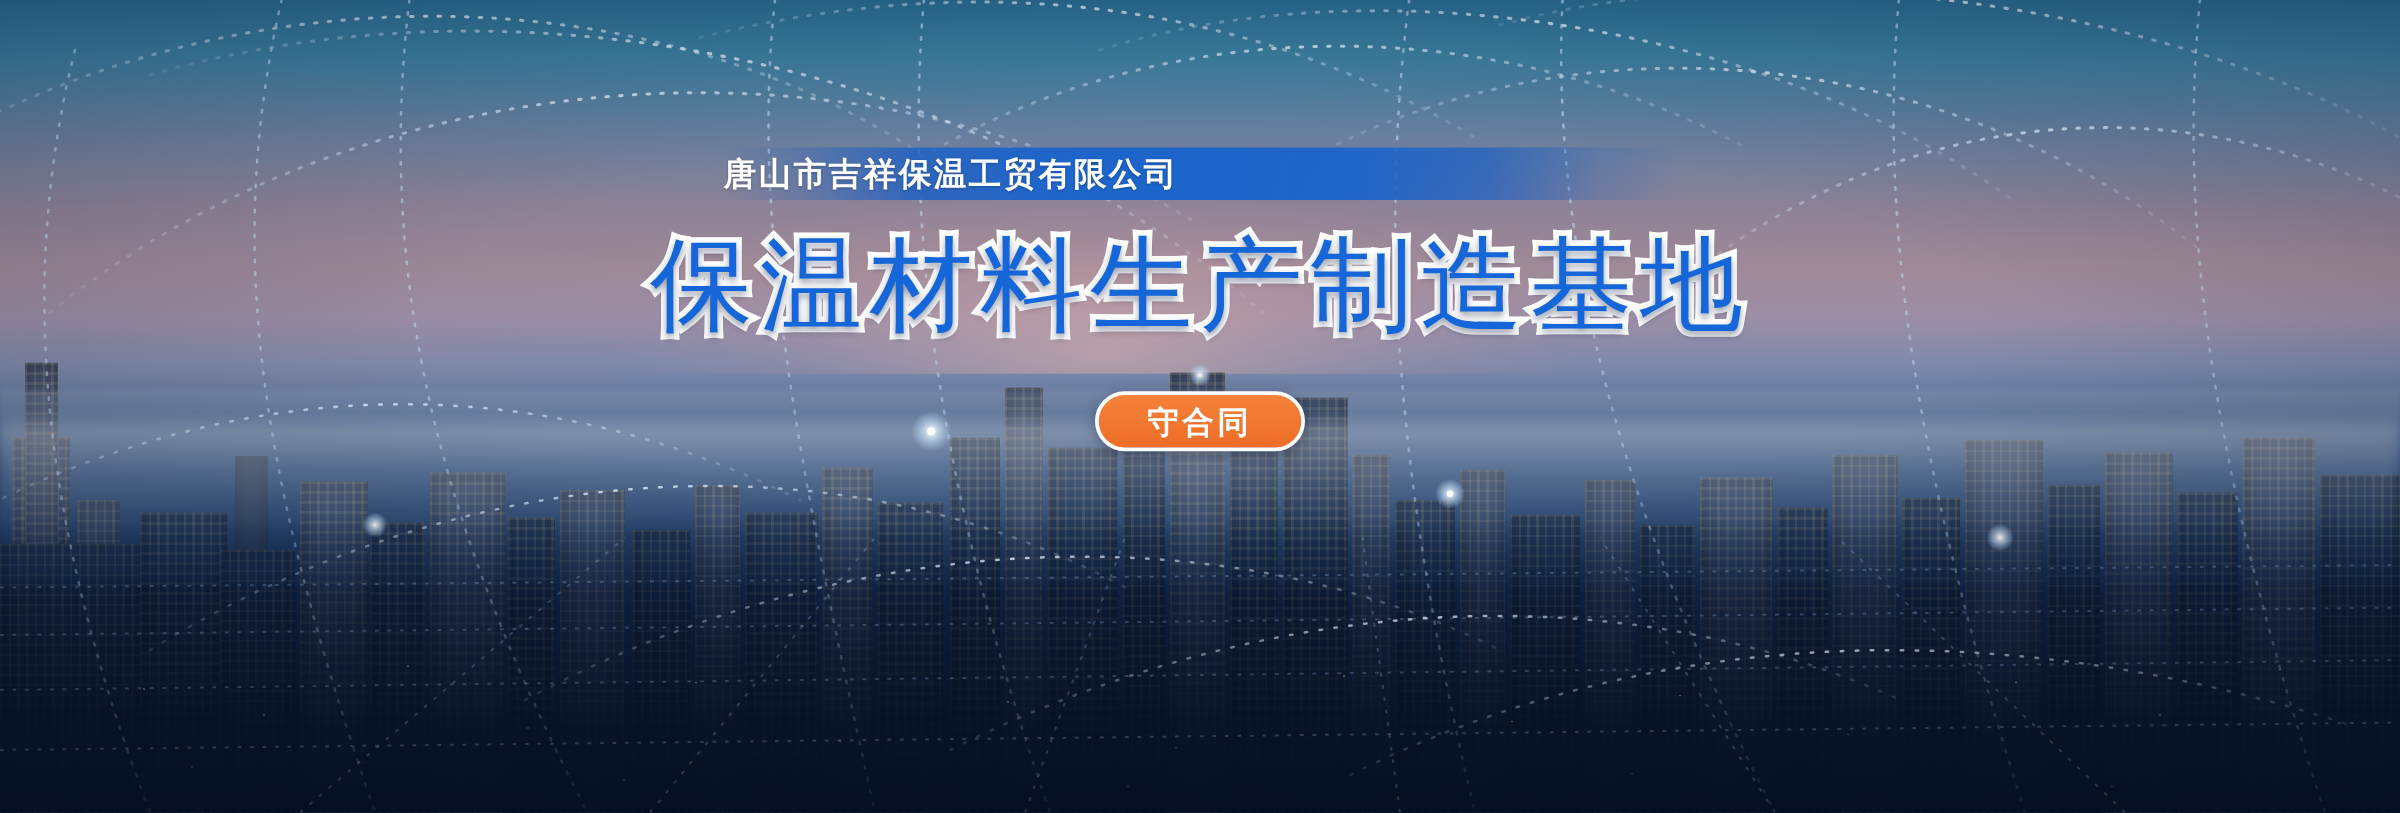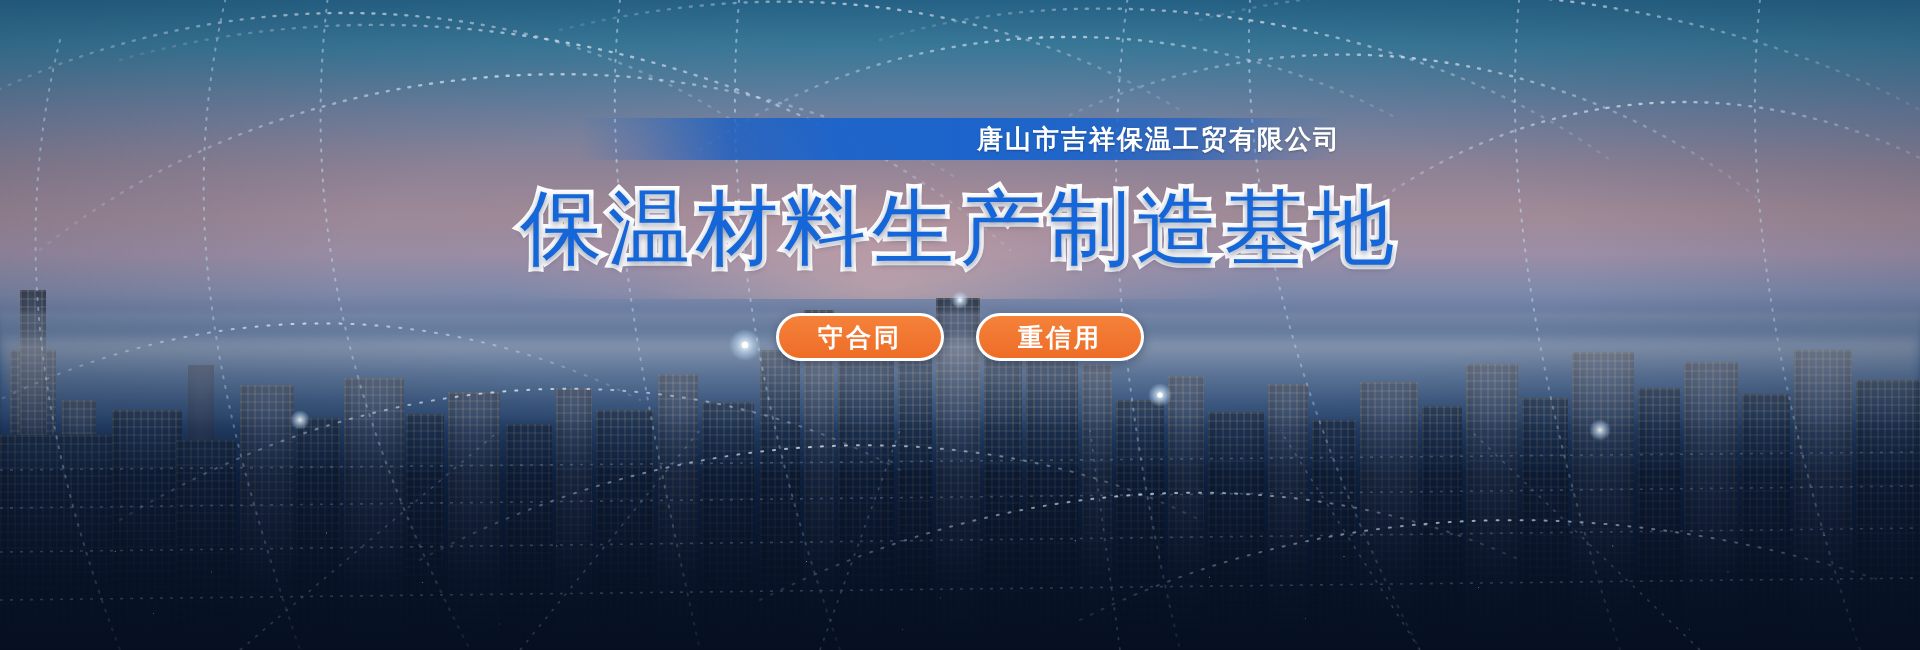--- a/index.html
+++ b/index.html
@@ -123,21 +123,21 @@
     background:linear-gradient(90deg,
         rgba(26,95,196,0) 0%,
         rgba(26,95,196,.25) 8%,
         rgba(26,95,196,.80) 20%,
         rgba(28,100,203,.97) 34%,
         rgba(28,100,203,1) 50%,
         rgba(28,100,203,.95) 66%,
         rgba(26,95,196,.70) 80%,
         rgba(26,95,196,.20) 92%,
         rgba(26,95,196,0) 100%);
-    display:flex; align-items:center; justify-content:flex-end;
+    display:flex; align-items:center; justify-content:flex-start;
   }
   .company-name{
     color:#ffffff;
     font-size:26px;
     font-weight:bold;
     letter-spacing:2px;
     white-space:nowrap;
     text-shadow:0 1px 2px rgba(0,0,0,.25);
   }
 
@@ -334,19 +334,16 @@
     <div class="company-bar">
       <span class="company-name">唐山市吉祥保温工贸有限公司</span>
     </div>
 
     <div class="headline">保温材料生产制造基地</div>
 
     <div class="pills">
       <div class="pill">
         <span>守合同</span>
       </div>
-      <div class="pill">
-        <span>重信用</span>
-      </div>
     </div>
 
   </div>
 </div>
 
 </body></html>

